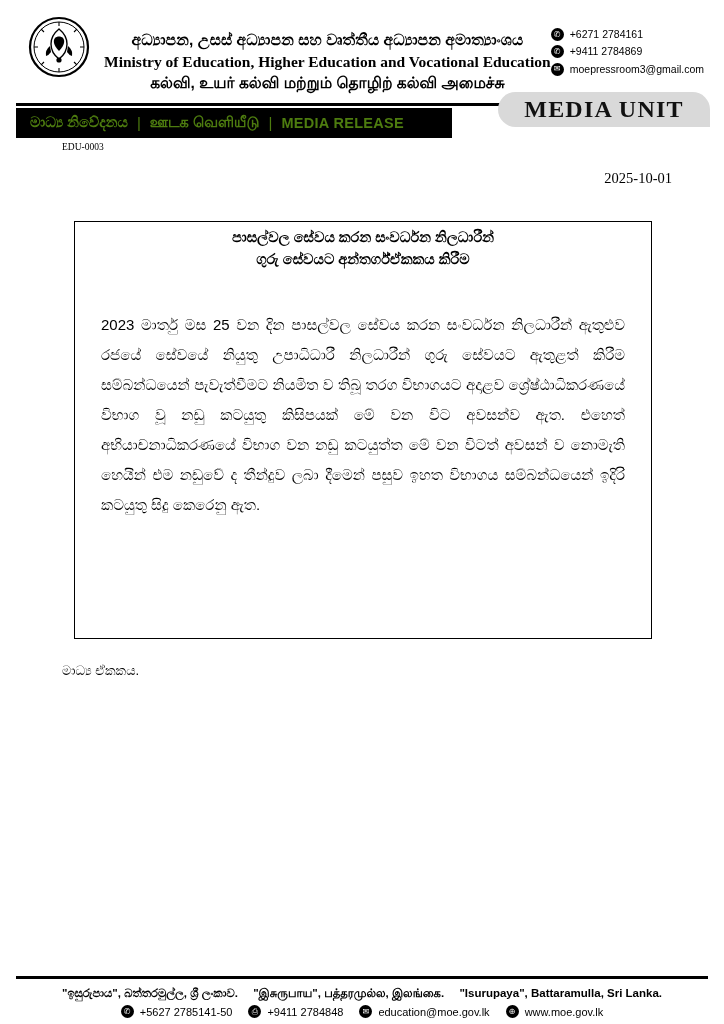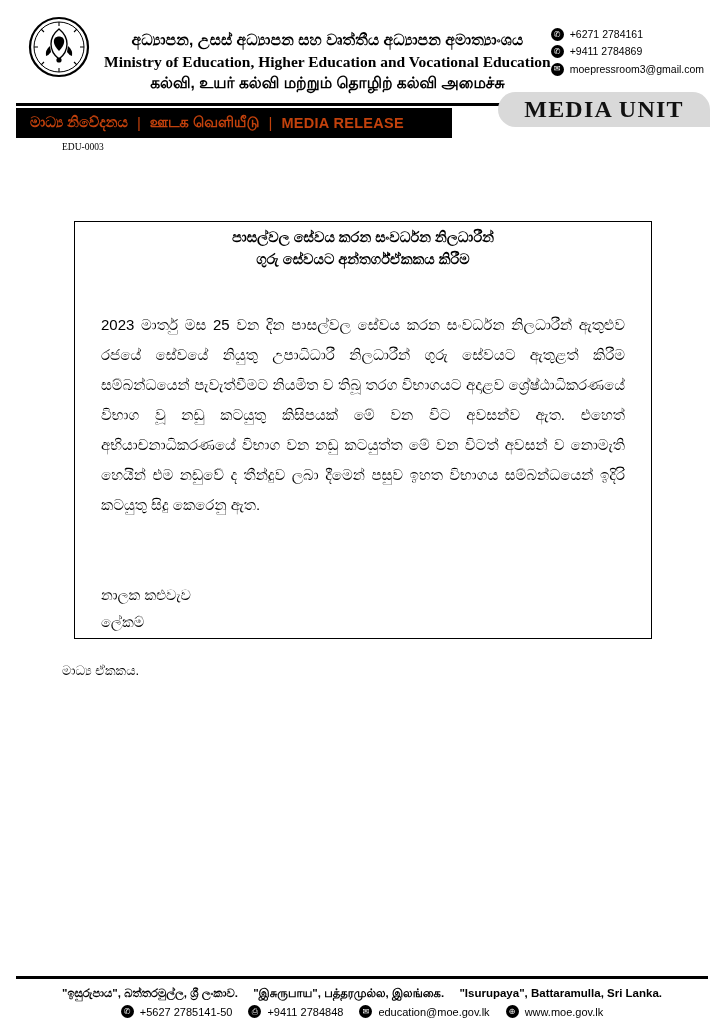--- a/index.html
+++ b/index.html
@@ -105,21 +105,21 @@
     margin: 0 16px;
     height: 34px;
   }
   .release-bar {
     position: absolute;
     left: 0;
     top: 2px;
     height: 30px;
     width: 436px;
     background: #000;
-    color: #c2410c;
+    color: #4d7c0f;
     display: flex;
     align-items: center;
     padding-left: 14px;
     box-sizing: border-box;
     font-size: 15px;
     font-weight: bold;
   }
   .release-bar .sep {
     margin: 0 9px;
     font-weight: normal;
@@ -286,31 +286,28 @@
       <span class="sep">|</span>
       <span class="rb-tam">ஊடக வெளியீடு</span>
       <span class="sep">|</span>
       <span class="rb-eng">MEDIA RELEASE</span>
     </div>
     <div class="media-unit">MEDIA UNIT</div>
   </div>
 
   <div class="edu-code">EDU-0003</div>
 
+  <div class="date-line">2025-10-01</div>
 
   <div class="body-box">
     <div class="doc-title">
       <div>පාසල්වල සේවය කරන සංවර්ධන නිලධාරීන්</div>
       <div>ගුරු සේවයට අන්තර්ග්‍ඒකකය කිරීම</div>
     </div>
     <div class="doc-para">2023 මාර්තු මස 25 වන දින පාසල්වල සේවය කරන සංවර්ධන නිලධාරීන් ඇතුළුව රජයේ සේවයේ නියුතු උපාධිධාරී නිලධාරීන් ගුරු සේවයට ඇතුළත් කිරීම සම්බන්ධයෙන් පැවැත්වීමට නියමිත ව තිබූ තරග විභාගයට අදාළව ශ්‍රේෂ්ඨාධිකරණයේ විභාග වූ නඩු කටයුතු කිසිපයක් මේ වන විට අවසන්ව ඇත. එහෙත් අභියාචනාධිකරණයේ විභාග වන නඩු කටයුත්ත මේ වන විටත් අවසන් ව නොමැති හෙයින් එම නඩුවේ ද තීන්දුව ලබා දීමෙන් පසුව ඉහත විභාගය සම්බන්ධයෙන් ඉදිරි කටයුතු සිදු කෙරෙනු ඇත.</div>
-    <div class="signature">
-      <div>නාලක කළුවැව</div>
-      <div>ලේකම්</div>
-    </div>
   </div>
 
   <div class="media-unit-note">මාධ්‍ය ඒකකය.</div>
 
   <div class="footer">
     <div class="footer-rule"></div>
     <div class="footer-line1">
       <span>"ඉසුරුපාය", බත්තරමුල්ල, ශ්‍රී ලංකාව.</span>
       <span>"இசுருபாய", பத்தரமுல்ல, இலங்கை.</span>
       <span>"Isurupaya", Battaramulla, Sri Lanka.</span>

